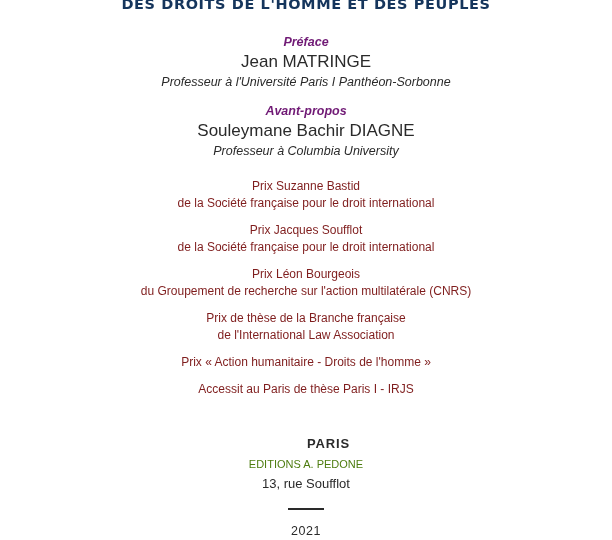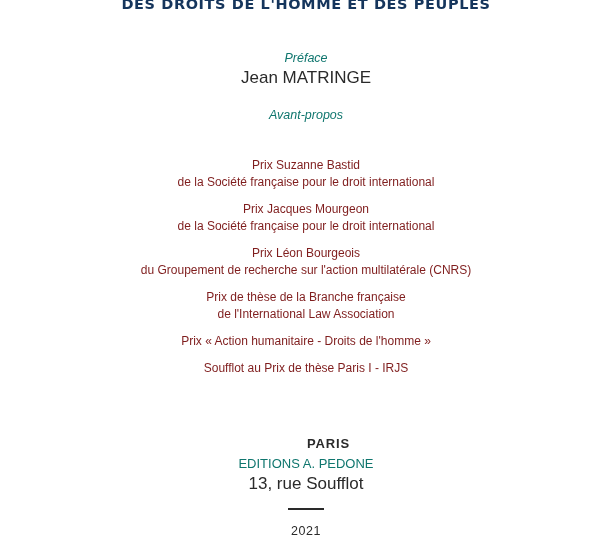--- a/index.html
+++ b/index.html
@@ -43,21 +43,22 @@
   }
   .sp-1 { height: 42px; }
   .sp-2 { height: 22px; }
   .sp-3 { height: 38px; }
   .sp-5 { height: 56px; }
 
   .role {
     font-size: 12.5px;
     font-style: italic;
     line-height: 19px;
-    color: #0f766e;
+    color: #701a75;
+    font-weight: bold;
   }
   .name {
     font-size: 17px;
     line-height: 20px;
     color: #2a2a2a;
   }
   .affil {
     font-size: 12.5px;
     font-style: italic;
     line-height: 20px;
@@ -73,26 +74,26 @@
   }
   .publisher-city {
     font-size: 13px;
     font-weight: bold;
     letter-spacing: 0.8px;
     line-height: 20px;
     color: #2a2a2a;
     padding-left: 45px;
   }
   .publisher-name {
-    font-size: 13px;
+    font-size: 11px;
     line-height: 20px;
-    color: #0f766e;
+    color: #4d7c0f;
   }
   .publisher-address {
-    font-size: 17px;
+    font-size: 13px;
     line-height: 20px;
     color: #2a2a2a;
   }
   .rule {
     width: 36px;
     height: 2px;
     background: #2a2a2a;
     margin: 14px auto 0 auto;
   }
   .year {
@@ -110,52 +111,55 @@
 
   <div class="title-block">
     <div class="title-line">DES DROITS DE L'HOMME ET DES PEUPLES</div>
   </div>
 
   <div class="sp-1"></div>
 
   <div class="block">
     <div class="role">Préface</div>
     <div class="name">Jean MATRINGE</div>
+    <div class="affil">Professeur à l'Université Paris I Panthéon-Sorbonne</div>
   </div>
 
   <div class="sp-2"></div>
 
   <div class="block">
     <div class="role">Avant-propos</div>
+    <div class="name">Souleymane Bachir DIAGNE</div>
+    <div class="affil">Professeur à Columbia University</div>
   </div>
 
   <div class="sp-3"></div>
 
   <div class="block">
     <div class="prize-group">
       <div class="prize">Prix Suzanne Bastid</div>
       <div class="prize">de la Société française pour le droit international</div>
     </div>
     <div class="prize-group">
-      <div class="prize">Prix Jacques Mourgeon</div>
+      <div class="prize">Prix Jacques Soufflot</div>
       <div class="prize">de la Société française pour le droit international</div>
     </div>
     <div class="prize-group">
       <div class="prize">Prix Léon Bourgeois</div>
       <div class="prize">du Groupement de recherche sur l'action multilatérale (CNRS)</div>
     </div>
     <div class="prize-group">
       <div class="prize">Prix de thèse de la Branche française</div>
       <div class="prize">de l'International Law Association</div>
     </div>
     <div class="prize-group">
       <div class="prize">Prix « Action humanitaire - Droits de l'homme »</div>
     </div>
     <div class="prize-group">
-      <div class="prize">Soufflot au Prix de thèse Paris I - IRJS</div>
+      <div class="prize">Accessit au Paris de thèse Paris I - IRJS</div>
     </div>
   </div>
 
   <div class="sp-5"></div>
 
   <div class="block">
     <div class="publisher-city">PARIS</div>
     <div class="publisher-name">EDITIONS A. PEDONE</div>
     <div class="publisher-address">13, rue Soufflot</div>
     <div class="rule"></div>

